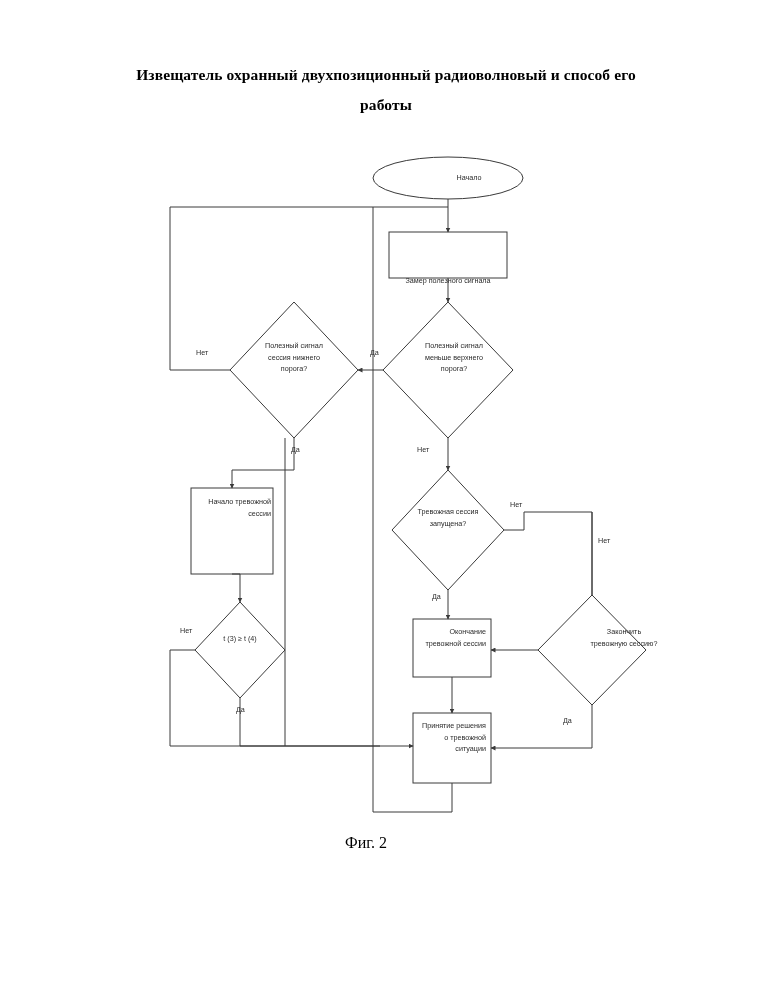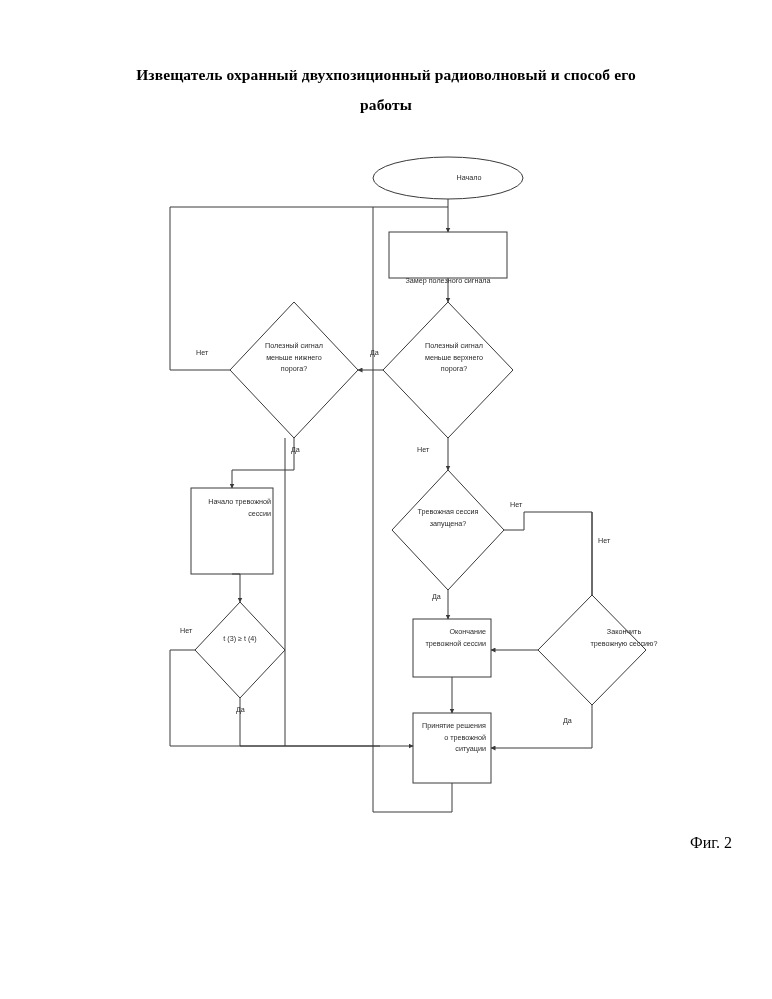--- a/index.html
+++ b/index.html
@@ -21,21 +21,21 @@
     font-weight:bold;
     font-size:15.5px;
     line-height:30px;
     letter-spacing:0.1px;
   }
 
   
   .caption{
     position:absolute;
     left:0; top:834px; width:732px;
-    text-align:right;
+    text-align:center;
     font-family:"Liberation Serif", serif;
     font-size:16px;
   }
 
   
   #flow{position:absolute;left:0;top:0;width:772px;height:999px;}
 
   
   .node-text{
     position:absolute;
@@ -128,21 +128,21 @@
 
     </g>
   </svg>
 
   <div class="node-text center" style="left:419px;top:172px;width:100px;">Начало</div>
 
   <div class="node-text center" style="left:394px;top:256px;width:108px;margin-top:19px;">Замер полезного сигнала</div>
 
   <div class="node-text center" style="left:414px;top:340px;width:68px;margin-left:6px;">Полезный сигнал меньше верхнего порога?</div>
 
-  <div class="node-text center" style="left:260px;top:340px;width:68px;">Полезный сигнал меньше нижнего порога?</div>
+  <div class="node-text center" style="left:260px;top:340px;width:68px;">Полезный сигнал сессия нижнего порога?</div>
 
   <div class="node-text left" style="left:201px;top:496px;width:70px;">Начало тревожной сессии</div>
 
   <div class="node-text center" style="left:414px;top:506px;width:68px;">Тревожная сессия запущена?</div>
 
   <div class="node-text center" style="left:208px;top:633px;width:64px;">t (3) ≥ t (4)</div>
 
   <div class="node-text left" style="left:420px;top:626px;width:66px;">Окончание тревожной сессии</div>
 
   <div class="node-text center" style="left:590px;top:626px;width:68px;">Закончить тревожную сессию?</div>

